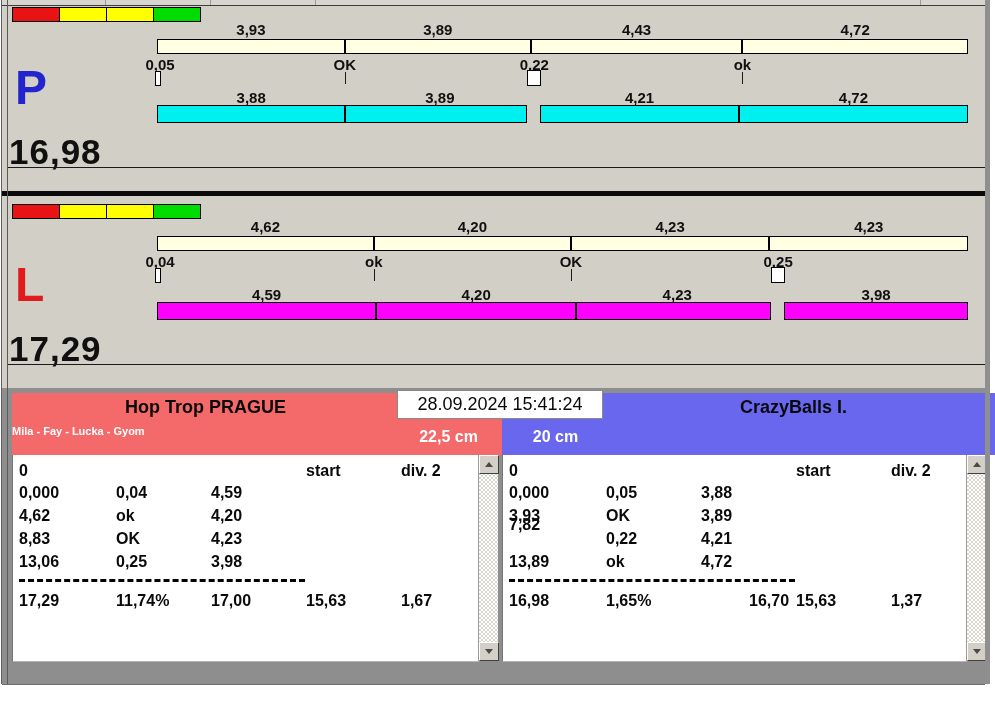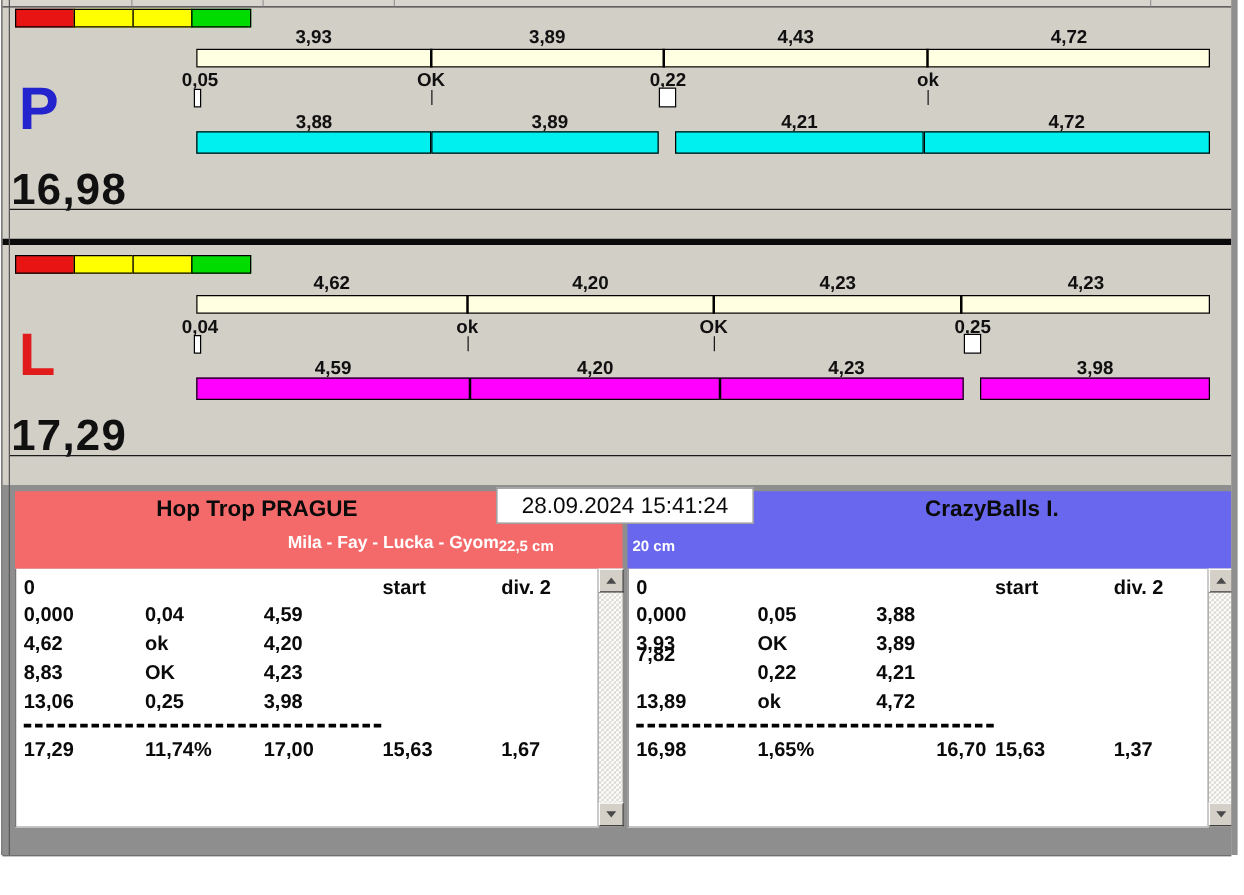--- a/index.html
+++ b/index.html
@@ -19,24 +19,24 @@
   .bar-label{font-weight:bold;font-size:15px;color:#101010;white-space:nowrap;transform:translateX(-50%);}
   .upper-bar{background:#FFFFE1;border:1px solid #000;height:13px;}
   .bar-tick{background:#000;width:2px;}
   .marker-tickline{background:#1a1a1a;width:1px;height:12px;}
   .marker-startrect{background:#fff;border:1px solid #000;width:4px;height:13px;}
   .marker-checkbox{background:#fff;border:1px solid #000;width:12px;height:14px;}
   .lower-seg{border:1px solid #000;height:16px;}
   .hline{background:#1a1a1a;height:1px;}
   .black-divider{left:2px;top:191px;width:983px;height:5px;background:#0a0a0a;}
   .bottom-region{left:2px;top:388px;width:983px;height:296px;background:#8E8E8E;border-bottom:1px solid #6f6f6f;}
-  .team-header{top:393px;height:62px;}
+  .team-header{top:393px;height:62px;padding-left:48px;}
   .team-title{font-weight:bold;font-size:18px;color:#0a0a0a;text-align:center;}
-  .team-members{font-weight:bold;font-size:14px;color:#ffffff;text-align:right;}
-  .size-label{font-weight:bold;font-size:12px;color:#ffffff;text-align:left;line-height:32px;}
+  .team-members{font-weight:bold;font-size:11px;color:#ffffff;text-align:left;}
+  .size-label{font-weight:bold;font-size:16px;color:#ffffff;text-align:center;line-height:32px;}
   .datetime-box{left:397px;top:390px;width:204px;height:27px;background:#ffffff;border:1px solid #8a8a8a;
                 font-size:18px;color:#0a0a0a;text-align:center;line-height:27px;z-index:5;}
   .table-panel{top:455px;height:206px;background:#ffffff;border-left:1px solid #777;border-bottom:1px solid #b5b5b5;}
   .table-cell{position:absolute;font-weight:bold;font-size:16px;color:#0a0a0a;white-space:nowrap;line-height:20px;}
   .dash-sep{position:absolute;border-top:3px dashed #000;width:286px;}
   .scrollbar{top:455px;width:19px;height:206px;background-color:#fff;
      background-image:linear-gradient(45deg,#d8d5ce 25%,transparent 25%,transparent 75%,#d8d5ce 75%),
                       linear-gradient(45deg,#d8d5ce 25%,transparent 25%,transparent 75%,#d8d5ce 75%);
      background-size:4px 4px;background-position:0 0,2px 2px;border-left:1px solid #999;}
   .sb-btn{position:absolute;left:0;width:18px;height:17px;background:#D4D0C8;

